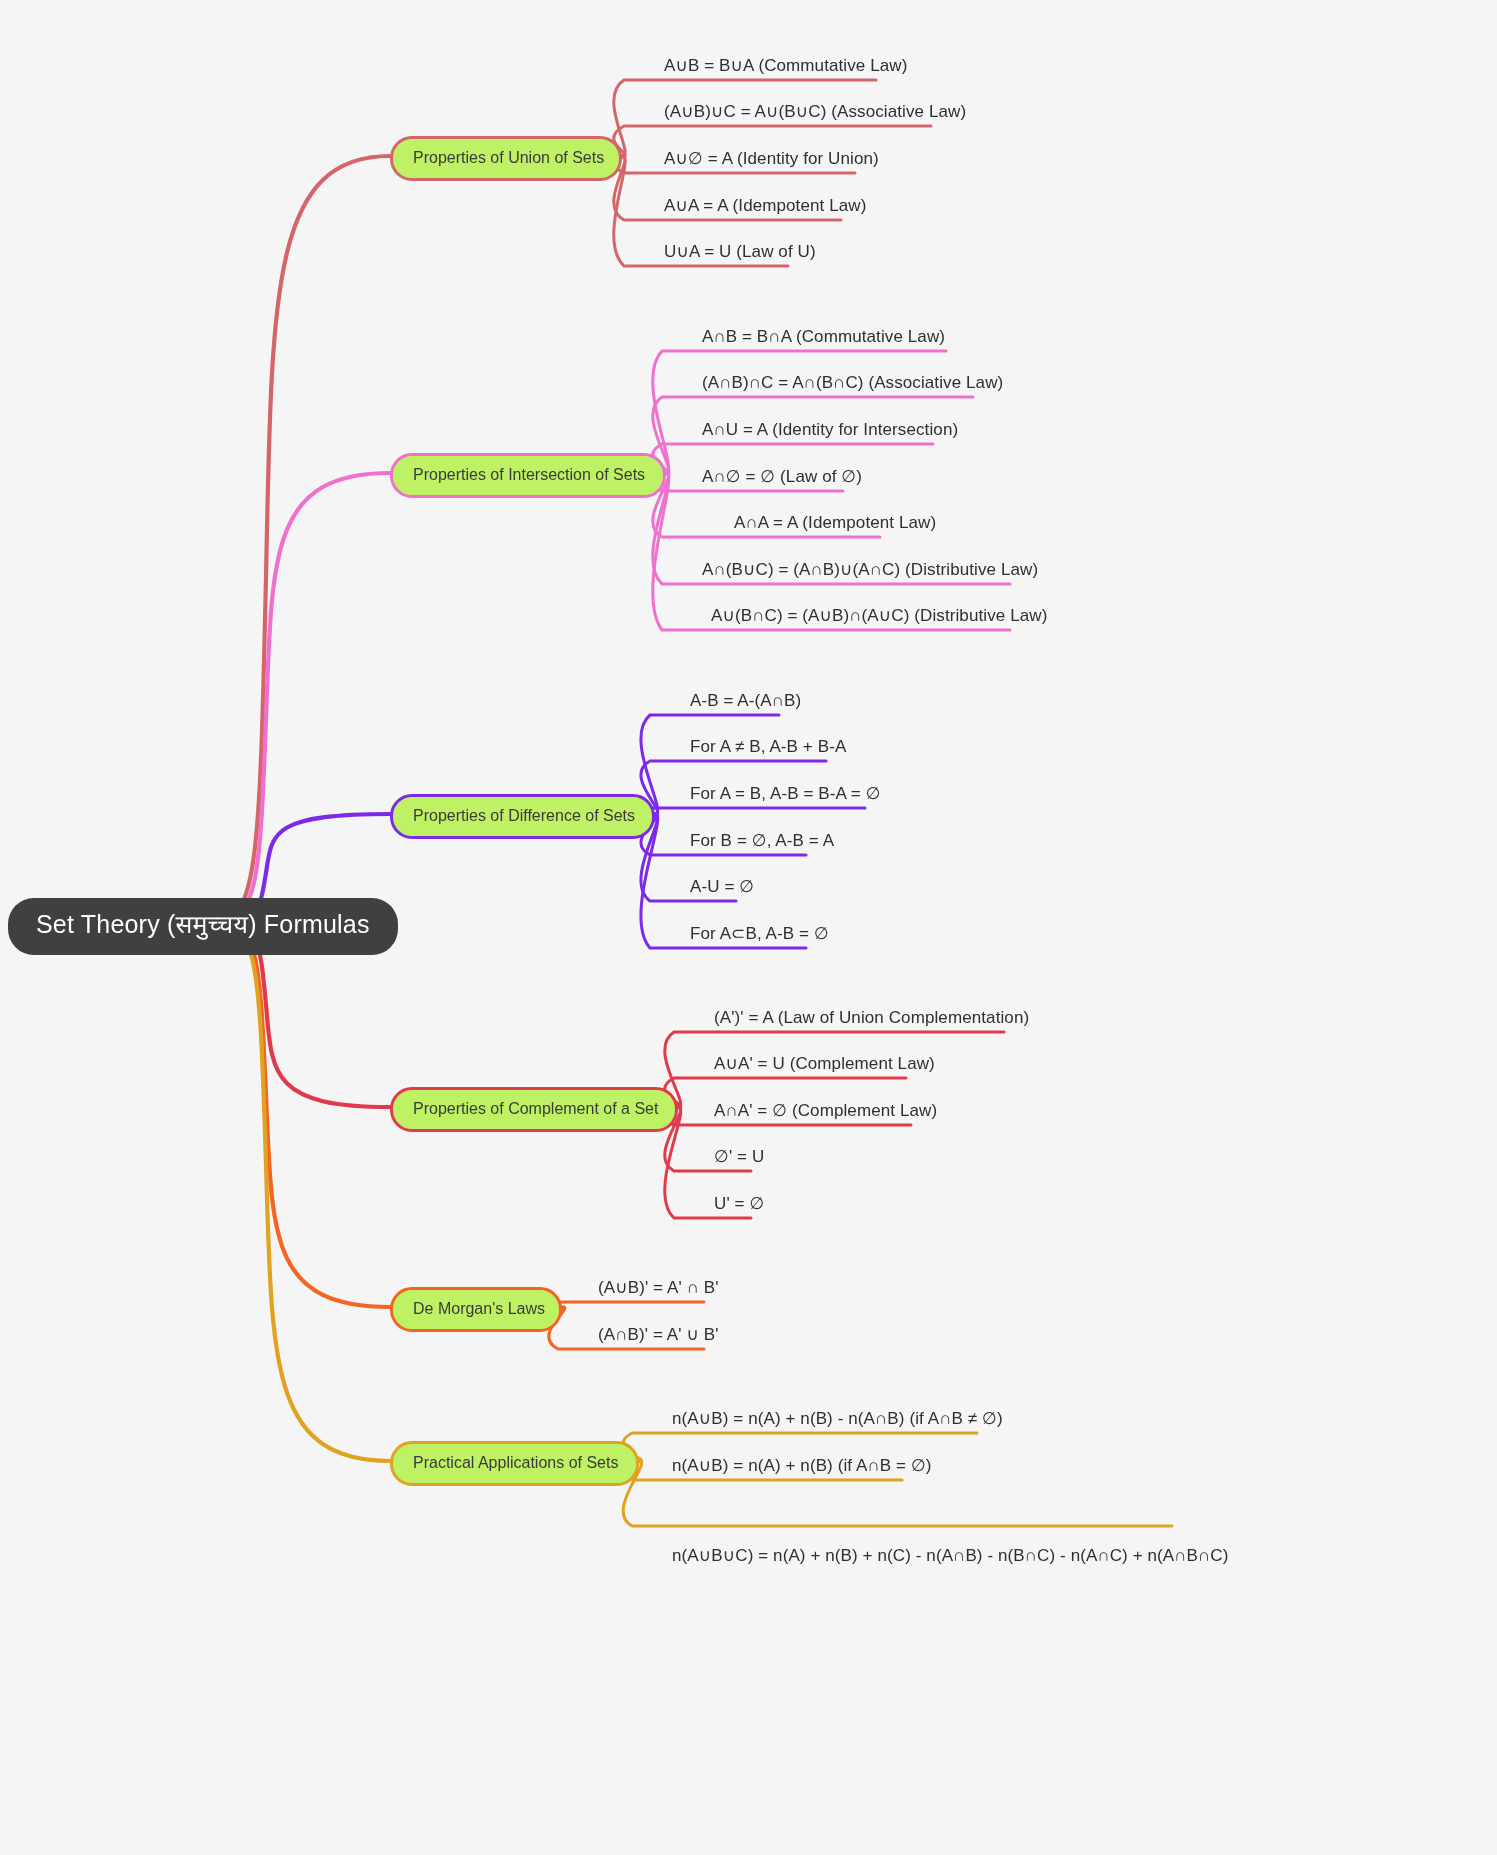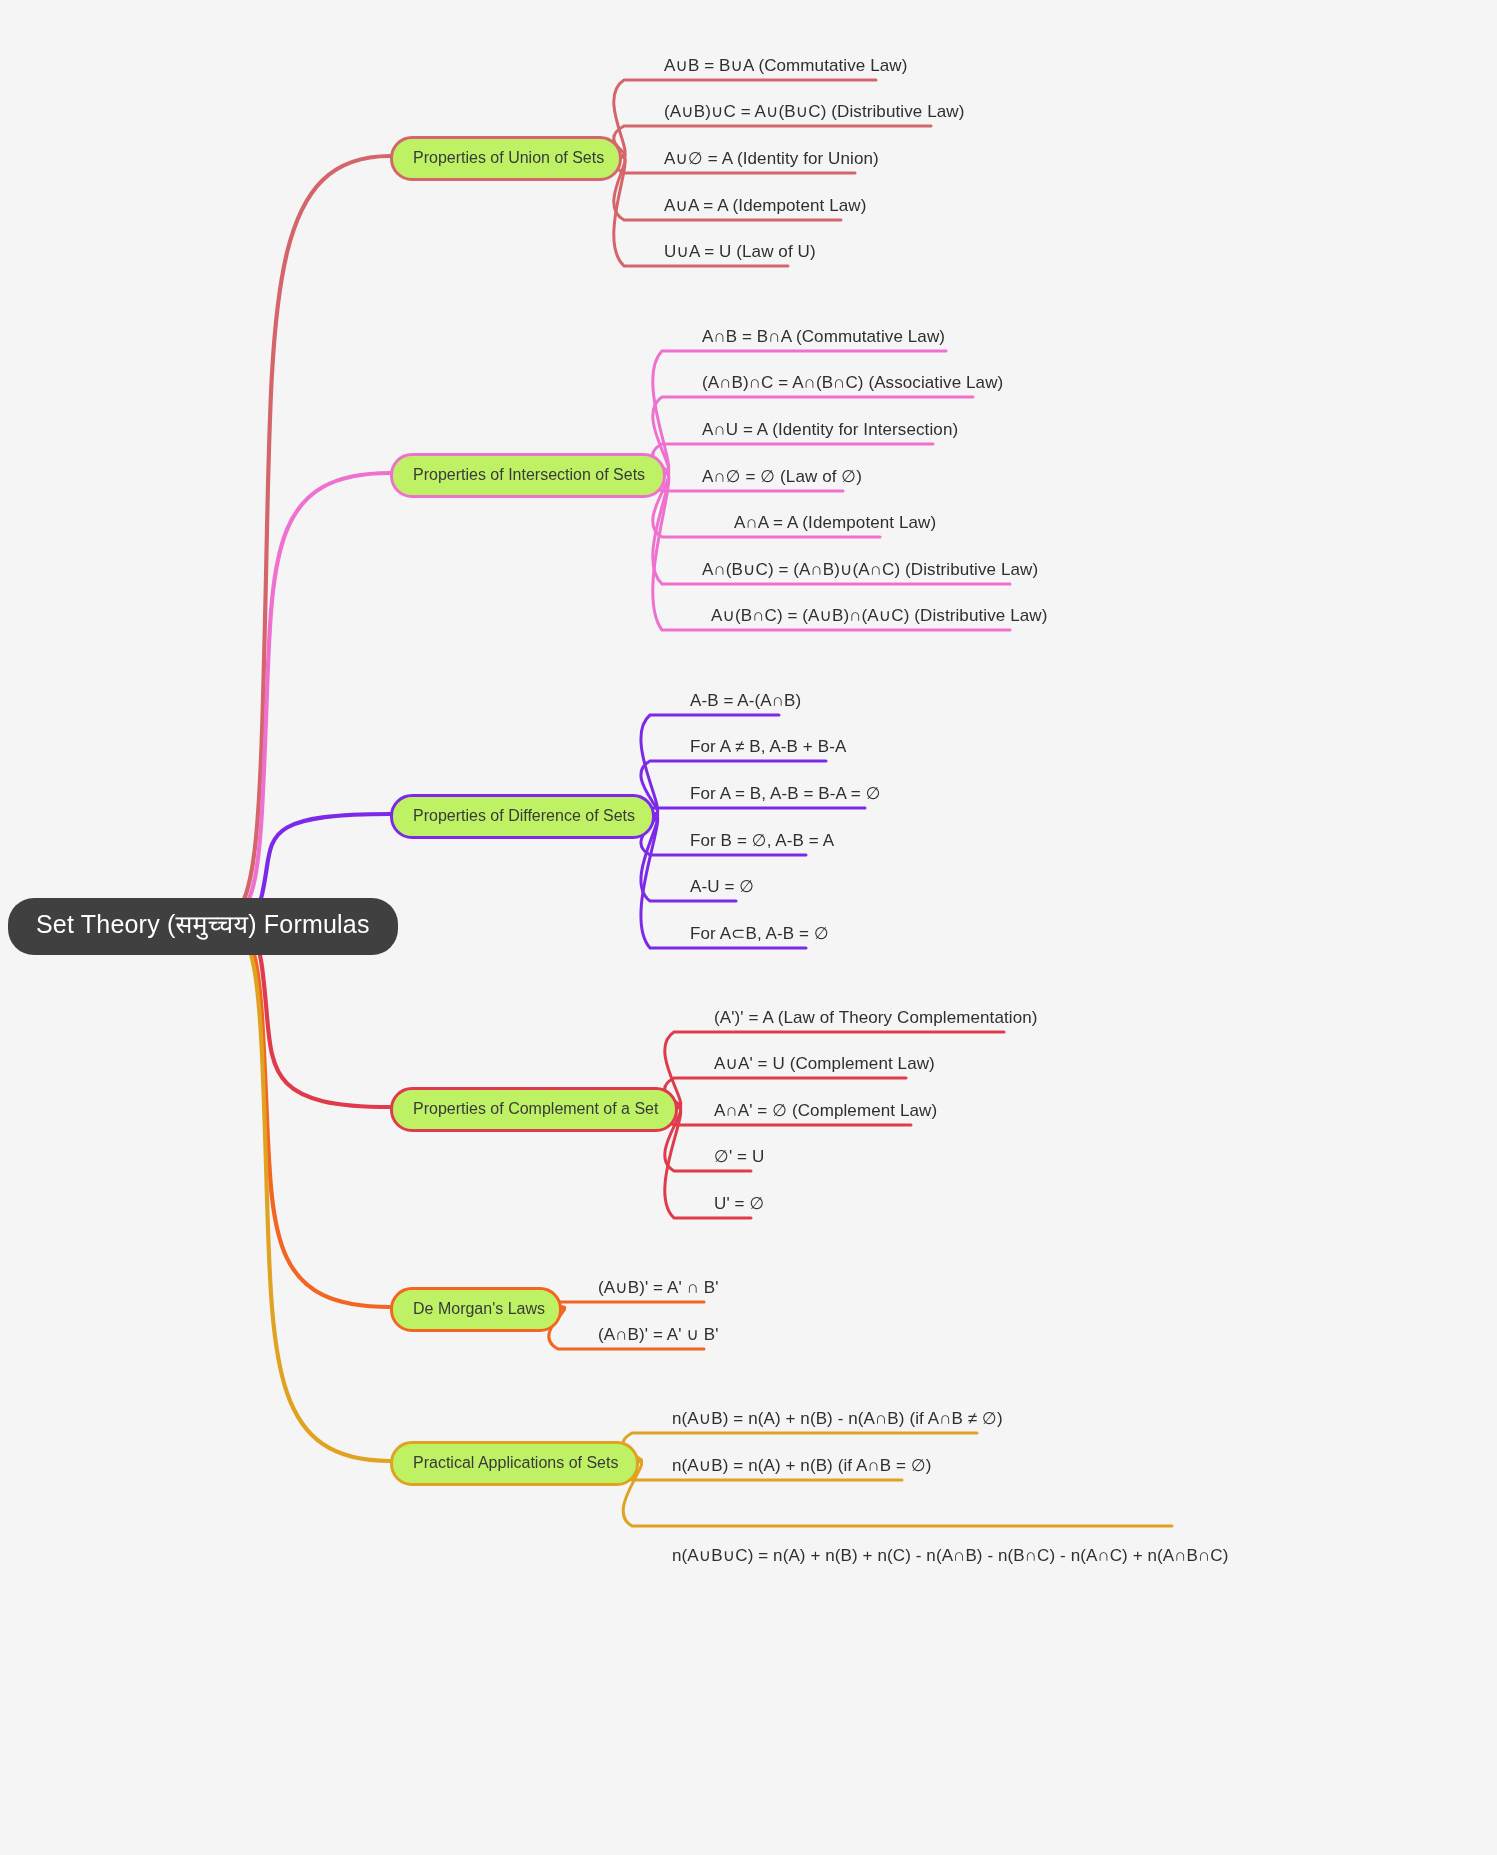--- a/index.html
+++ b/index.html
@@ -85,41 +85,41 @@
       <path d="M 562 1307 C 576 1307 530 1333.7 558 1349 L 704 1349" fill="none" stroke="#f26522" stroke-width="3" stroke-linecap="round"></path>
       <path d="M 218 921 C 258 921 260 975 266 1164 C 272 1363.8 270 1461 390 1461" fill="none" stroke="#e0a221" stroke-width="4.2" stroke-linecap="round"></path>
       <path d="M 639 1461 C 653 1461 604 1448.3 632 1433 L 977 1433" fill="none" stroke="#e0a221" stroke-width="3" stroke-linecap="round"></path>
       <path d="M 639 1461 C 653 1461 604 1464.7 632 1480 L 902 1480" fill="none" stroke="#e0a221" stroke-width="3" stroke-linecap="round"></path>
       <path d="M 639 1461 C 653 1461 604 1510.53 632 1526 L 1172 1526" fill="none" stroke="#e0a221" stroke-width="3" stroke-linecap="round"></path>
     </svg>
   <div id="nodes">
       <div class="root-node" style="left: 8px; top: 898px; background: #404040; color: rgb(255, 255, 255);">Set Theory (समुच्चय) Formulas</div>
       <div class="branch-node" style="left: 390px; top: 136px; border-color: rgb(212, 102, 107); width: 232px; text-align: center;">Properties of Union of Sets</div>
       <div class="leaf-node" style="left: 664px; top: 56px;">A∪B = B∪A (Commutative Law)</div>
-      <div class="leaf-node" style="left: 664px; top: 102px;">(A∪B)∪C = A∪(B∪C) (Distributive Law)</div>
+      <div class="leaf-node" style="left: 664px; top: 102px;">(A∪B)∪C = A∪(B∪C) (Associative Law)</div>
       <div class="leaf-node" style="left: 664px; top: 149px;">A∪∅ = A (Identity for Union)</div>
       <div class="leaf-node" style="left: 664px; top: 196px;">A∪A = A (Idempotent Law)</div>
       <div class="leaf-node" style="left: 664px; top: 242px;">U∪A = U (Law of U)</div>
       <div class="branch-node" style="left: 390px; top: 453px; border-color: rgb(239, 113, 207); width: 276px; text-align: center;">Properties of Intersection of Sets</div>
       <div class="leaf-node" style="left: 702px; top: 327px;">A∩B = B∩A (Commutative Law)</div>
       <div class="leaf-node" style="left: 702px; top: 373px;">(A∩B)∩C = A∩(B∩C) (Associative Law)</div>
       <div class="leaf-node" style="left: 702px; top: 420px;">A∩U = A (Identity for Intersection)</div>
       <div class="leaf-node" style="left: 702px; top: 467px;">A∩∅ = ∅ (Law of ∅)</div>
       <div class="leaf-node" style="left: 734px; top: 513px;">A∩A = A (Idempotent Law)</div>
       <div class="leaf-node" style="left: 702px; top: 560px;">A∩(B∪C) = (A∩B)∪(A∩C) (Distributive Law)</div>
       <div class="leaf-node" style="left: 702px; top: 606px; margin-left: 9px;">A∪(B∩C) = (A∪B)∩(A∪C) (Distributive Law)</div>
       <div class="branch-node" style="left: 390px; top: 794px; border-color: rgb(125, 42, 232); width: 265px; text-align: center;">Properties of Difference of Sets</div>
       <div class="leaf-node" style="left: 690px; top: 691px;">A-B = A-(A∩B)</div>
       <div class="leaf-node" style="left: 690px; top: 737px;">For A ≠ B, A-B + B-A</div>
       <div class="leaf-node" style="left: 690px; top: 784px; text-align: center;">For A = B, A-B = B-A = ∅</div>
       <div class="leaf-node" style="left: 690px; top: 831px;">For B = ∅, A-B = A</div>
       <div class="leaf-node" style="left: 690px; top: 877px;">A-U = ∅</div>
       <div class="leaf-node" style="left: 690px; top: 924px;">For A⊂B, A-B = ∅</div>
       <div class="branch-node" style="left: 390px; top: 1087px; border-color: rgb(224, 59, 76); width: 288px; text-align: center;">Properties of Complement of a Set</div>
-      <div class="leaf-node" style="left: 714px; top: 1008px;">(A')' = A (Law of Theory Complementation)</div>
+      <div class="leaf-node" style="left: 714px; top: 1008px;">(A')' = A (Law of Union Complementation)</div>
       <div class="leaf-node" style="left: 714px; top: 1054px;">A∪A' = U (Complement Law)</div>
       <div class="leaf-node" style="left: 714px; top: 1101px;">A∩A' = ∅ (Complement Law)</div>
       <div class="leaf-node" style="left: 714px; top: 1147px;">∅' = U</div>
       <div class="leaf-node" style="left: 714px; top: 1194px;">U' = ∅</div>
       <div class="branch-node" style="left: 390px; top: 1287px; border-color: rgb(242, 101, 34); width: 172px; text-align: center;">De Morgan's Laws</div>
       <div class="leaf-node" style="left: 598px; top: 1278px;">(A∪B)' = A' ∩ B'</div>
       <div class="leaf-node" style="left: 598px; top: 1325px;">(A∩B)' = A' ∪ B'</div>
       <div class="branch-node" style="left: 390px; top: 1441px; border-color: rgb(224, 162, 33); width: 249px; text-align: center;">Practical Applications of Sets</div>
       <div class="leaf-node" style="left: 672px; top: 1409px;">n(A∪B) = n(A) + n(B) - n(A∩B) (if A∩B ≠ ∅)</div>
       <div class="leaf-node" style="left: 672px; top: 1456px;">n(A∪B) = n(A) + n(B) (if A∩B = ∅)</div>

